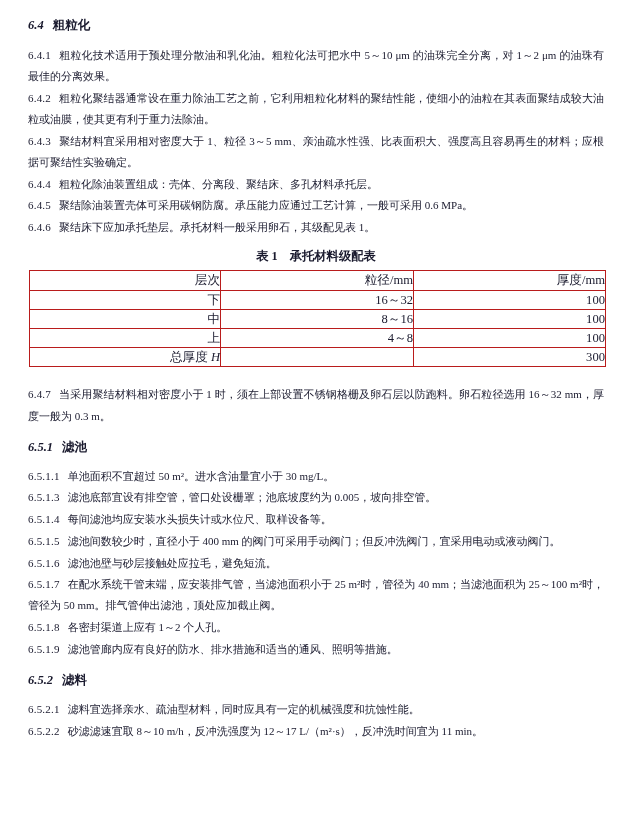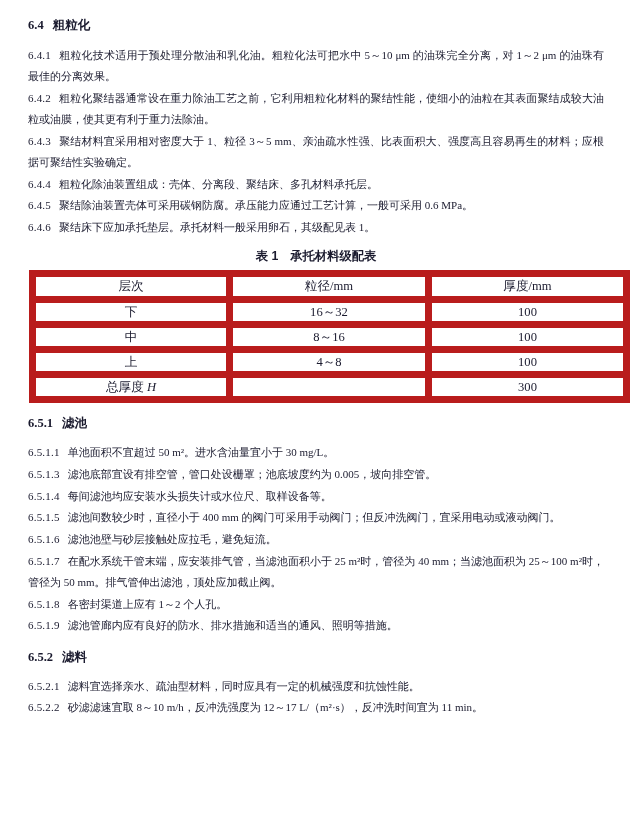--- a/index.html
+++ b/index.html
@@ -35,20 +35,21 @@
     font-family: "DejaVu Sans", "Liberation Sans", sans-serif;
     font-weight: bold;
     font-size: 12.5px;
     line-height: 1.2;
     margin: 12px 0 11px 0;
   }
   .h2 .num, .h3 .num {
     font-family: "Liberation Serif", serif;
     font-weight: bold;
     margin-right: 9px;
+    font-style: italic;
   }
   
   .clause {
     font-size: 11px;
     line-height: 21.2px;
     text-align: justify;
     text-justify: inter-ideograph;
     margin: 0 0 0.5px 0;
     text-indent: 0;
   }
@@ -62,34 +63,34 @@
   }
   
   .table-title {
     text-align: center;
     font-family: "DejaVu Sans", "Liberation Sans", sans-serif;
     font-weight: bold;
     font-size: 12.3px;
     margin: 10px 0 5px 0;
   }
   .table-title .tnum {
-    font-family: Liberation Sans, sans-serif;
+    font-family: Liberation Serif, serif;
     margin-right: 12px;
   }
   table.grade {
     width: 573px;
     margin: 0 0 0 1px;
     border-collapse: collapse;
     table-layout: fixed;
     font-size: 12.6px;
   }
   table.grade td {
-    border: 7px solid #b91c1c;
+    border: 1px solid #b91c1c;
     height: 18px;
-    text-align: center;
+    text-align: right;
     vertical-align: middle;
     padding: 0;
     line-height: 17px;
   }
   table.grade tr.head td {
     height: 19px;
   }
   .col1 { width: 190px; }
   .col2 { width: 192px; }
   .col3 { width: 191px; }
@@ -161,20 +162,23 @@
         <td class="col3">100</td>
       </tr>
       <tr>
         <td class="col1"><span>总厚度</span>&nbsp;<span class="ital">H</span></td>
         <td class="col2"></td>
         <td class="col3">300</td>
       </tr>
     </tbody>
   </table>
 
+  <p class="clause after-table">
+    <span class="num lat">6.4.7</span><span>当采用聚结材料相对密度小于 1 时，须在上部设置不锈钢格栅及卵石层以防跑料。卵石粒径选用 16～32 mm，厚度一般为 0.3 m。</span>
+  </p>
 
 
   <div class="h3">
     <span class="num">6.5.1</span><span>滤池</span>
   </div>
 
   <p class="clause">
     <span class="num lat">6.5.1.1</span><span>单池面积不宜超过 50 m²。进水含油量宜小于 30 mg/L。</span>
   </p>
 

